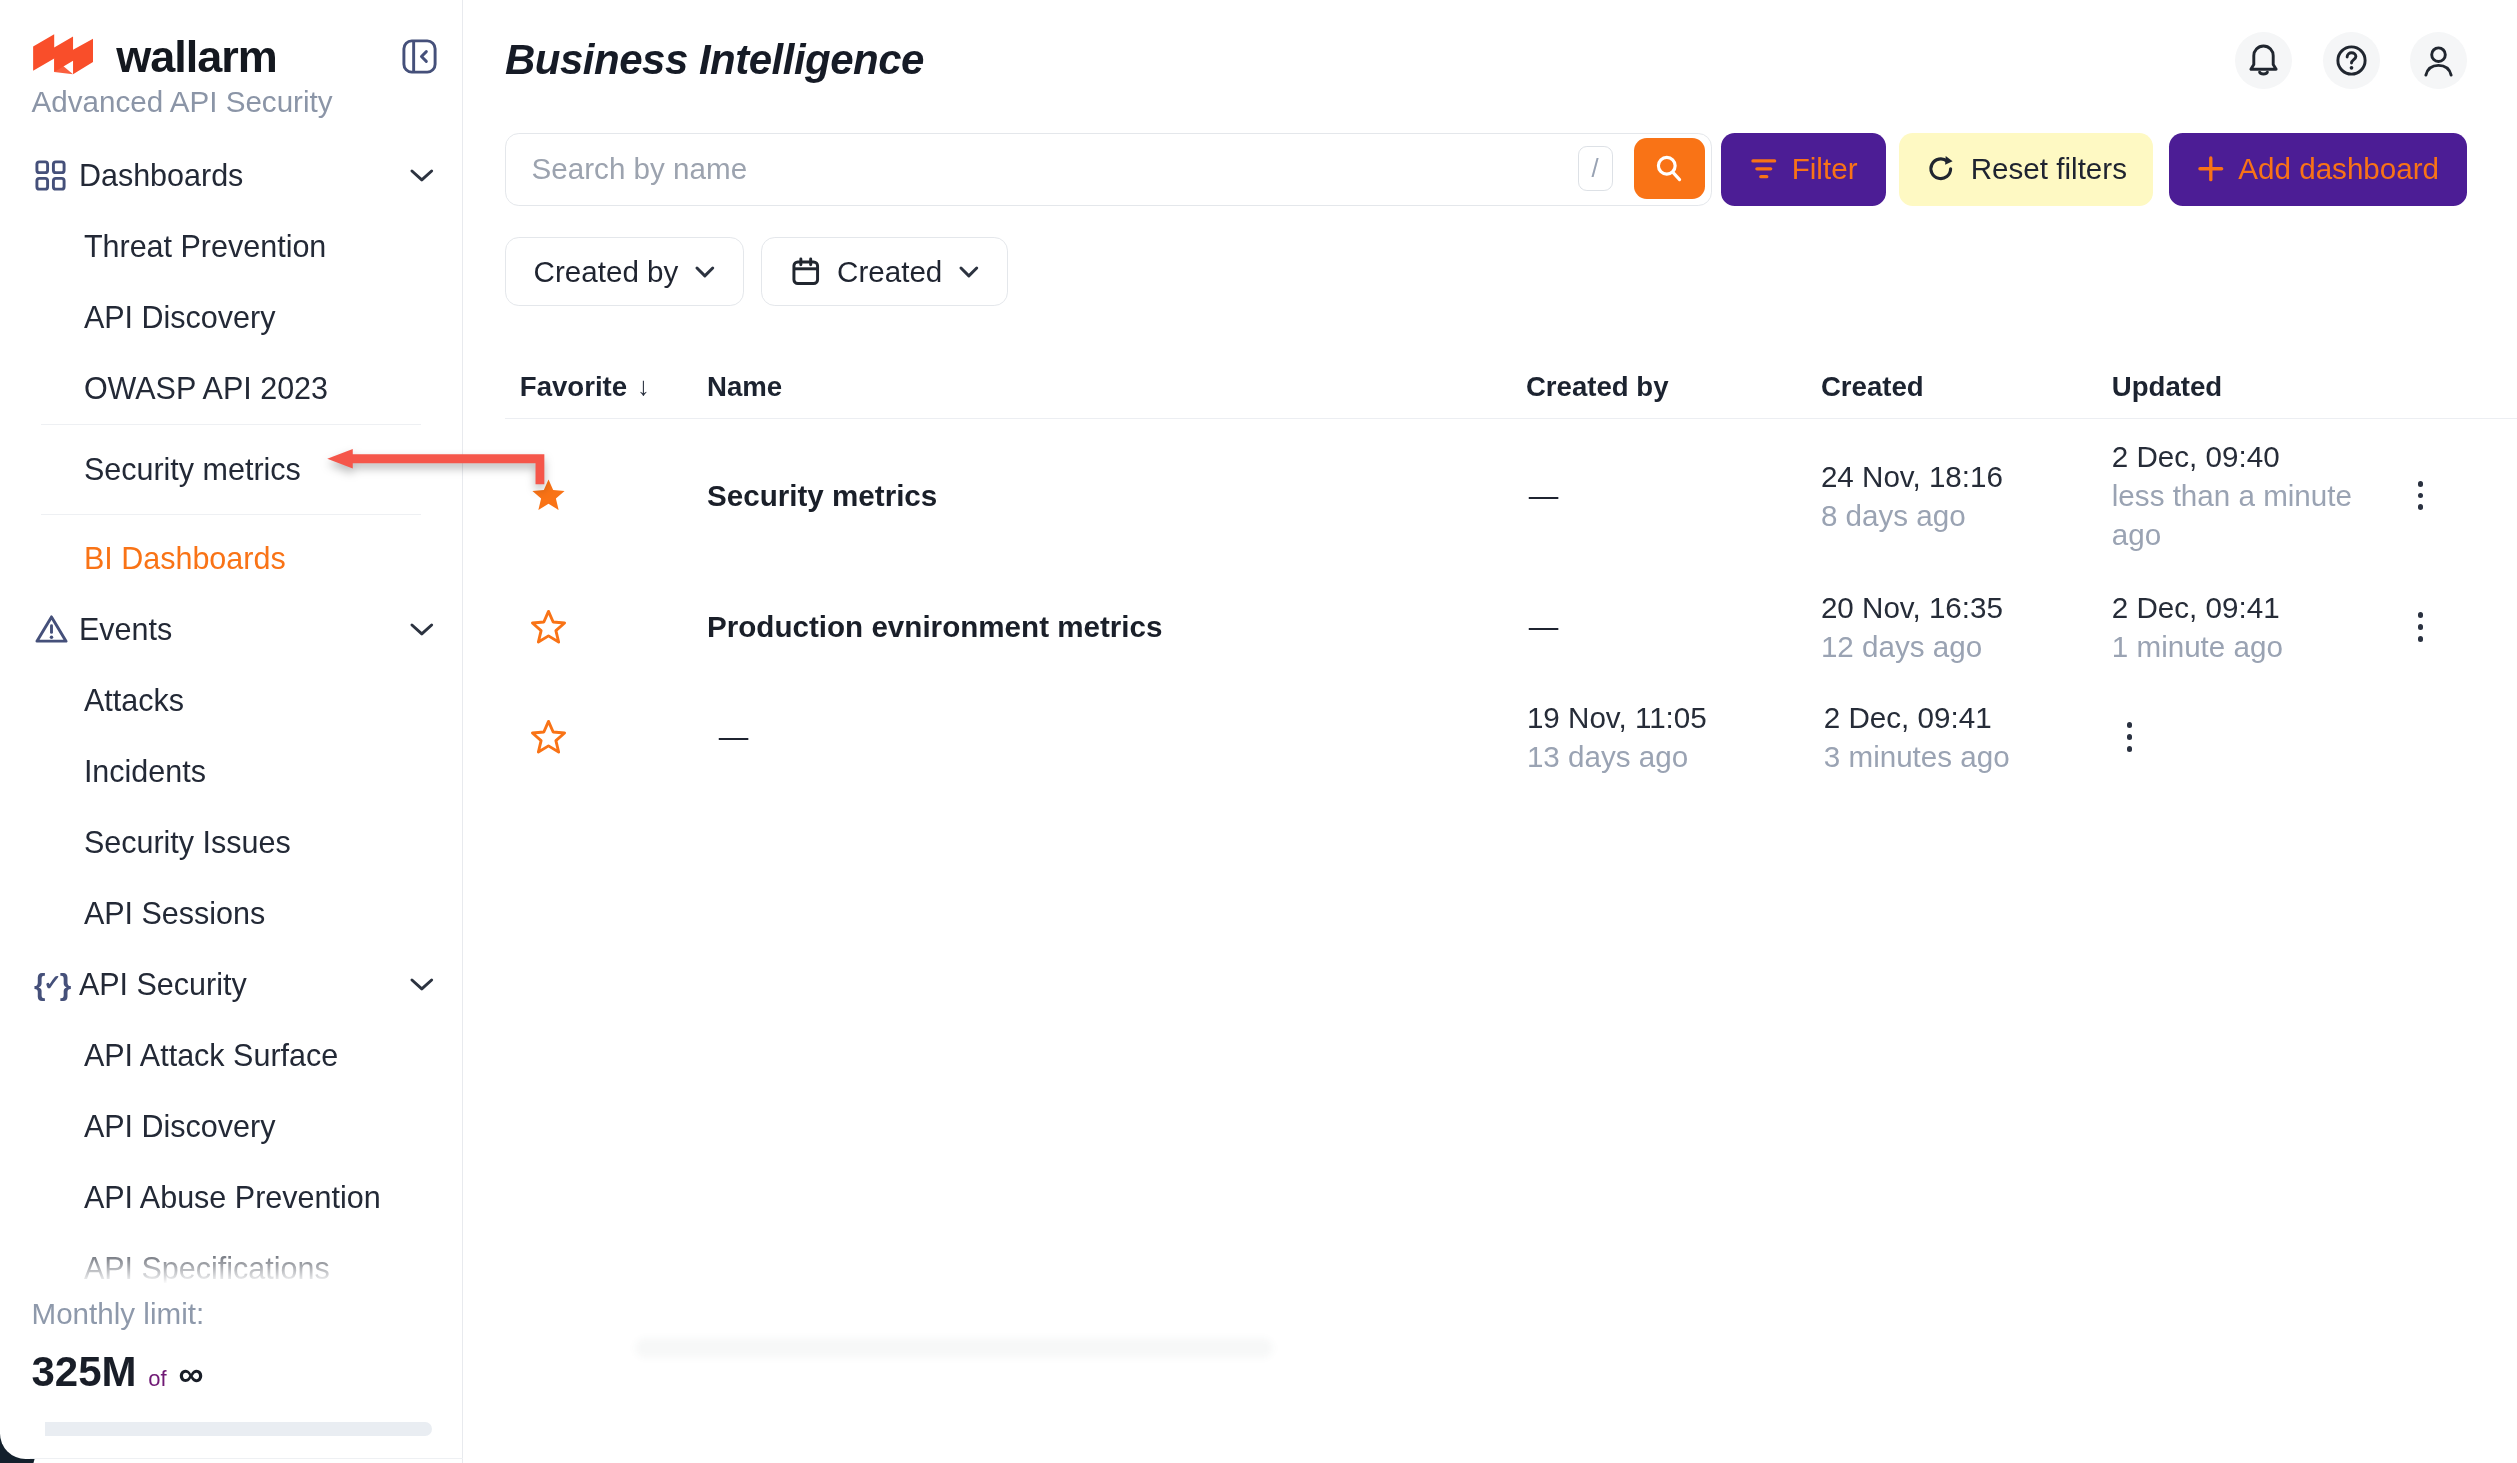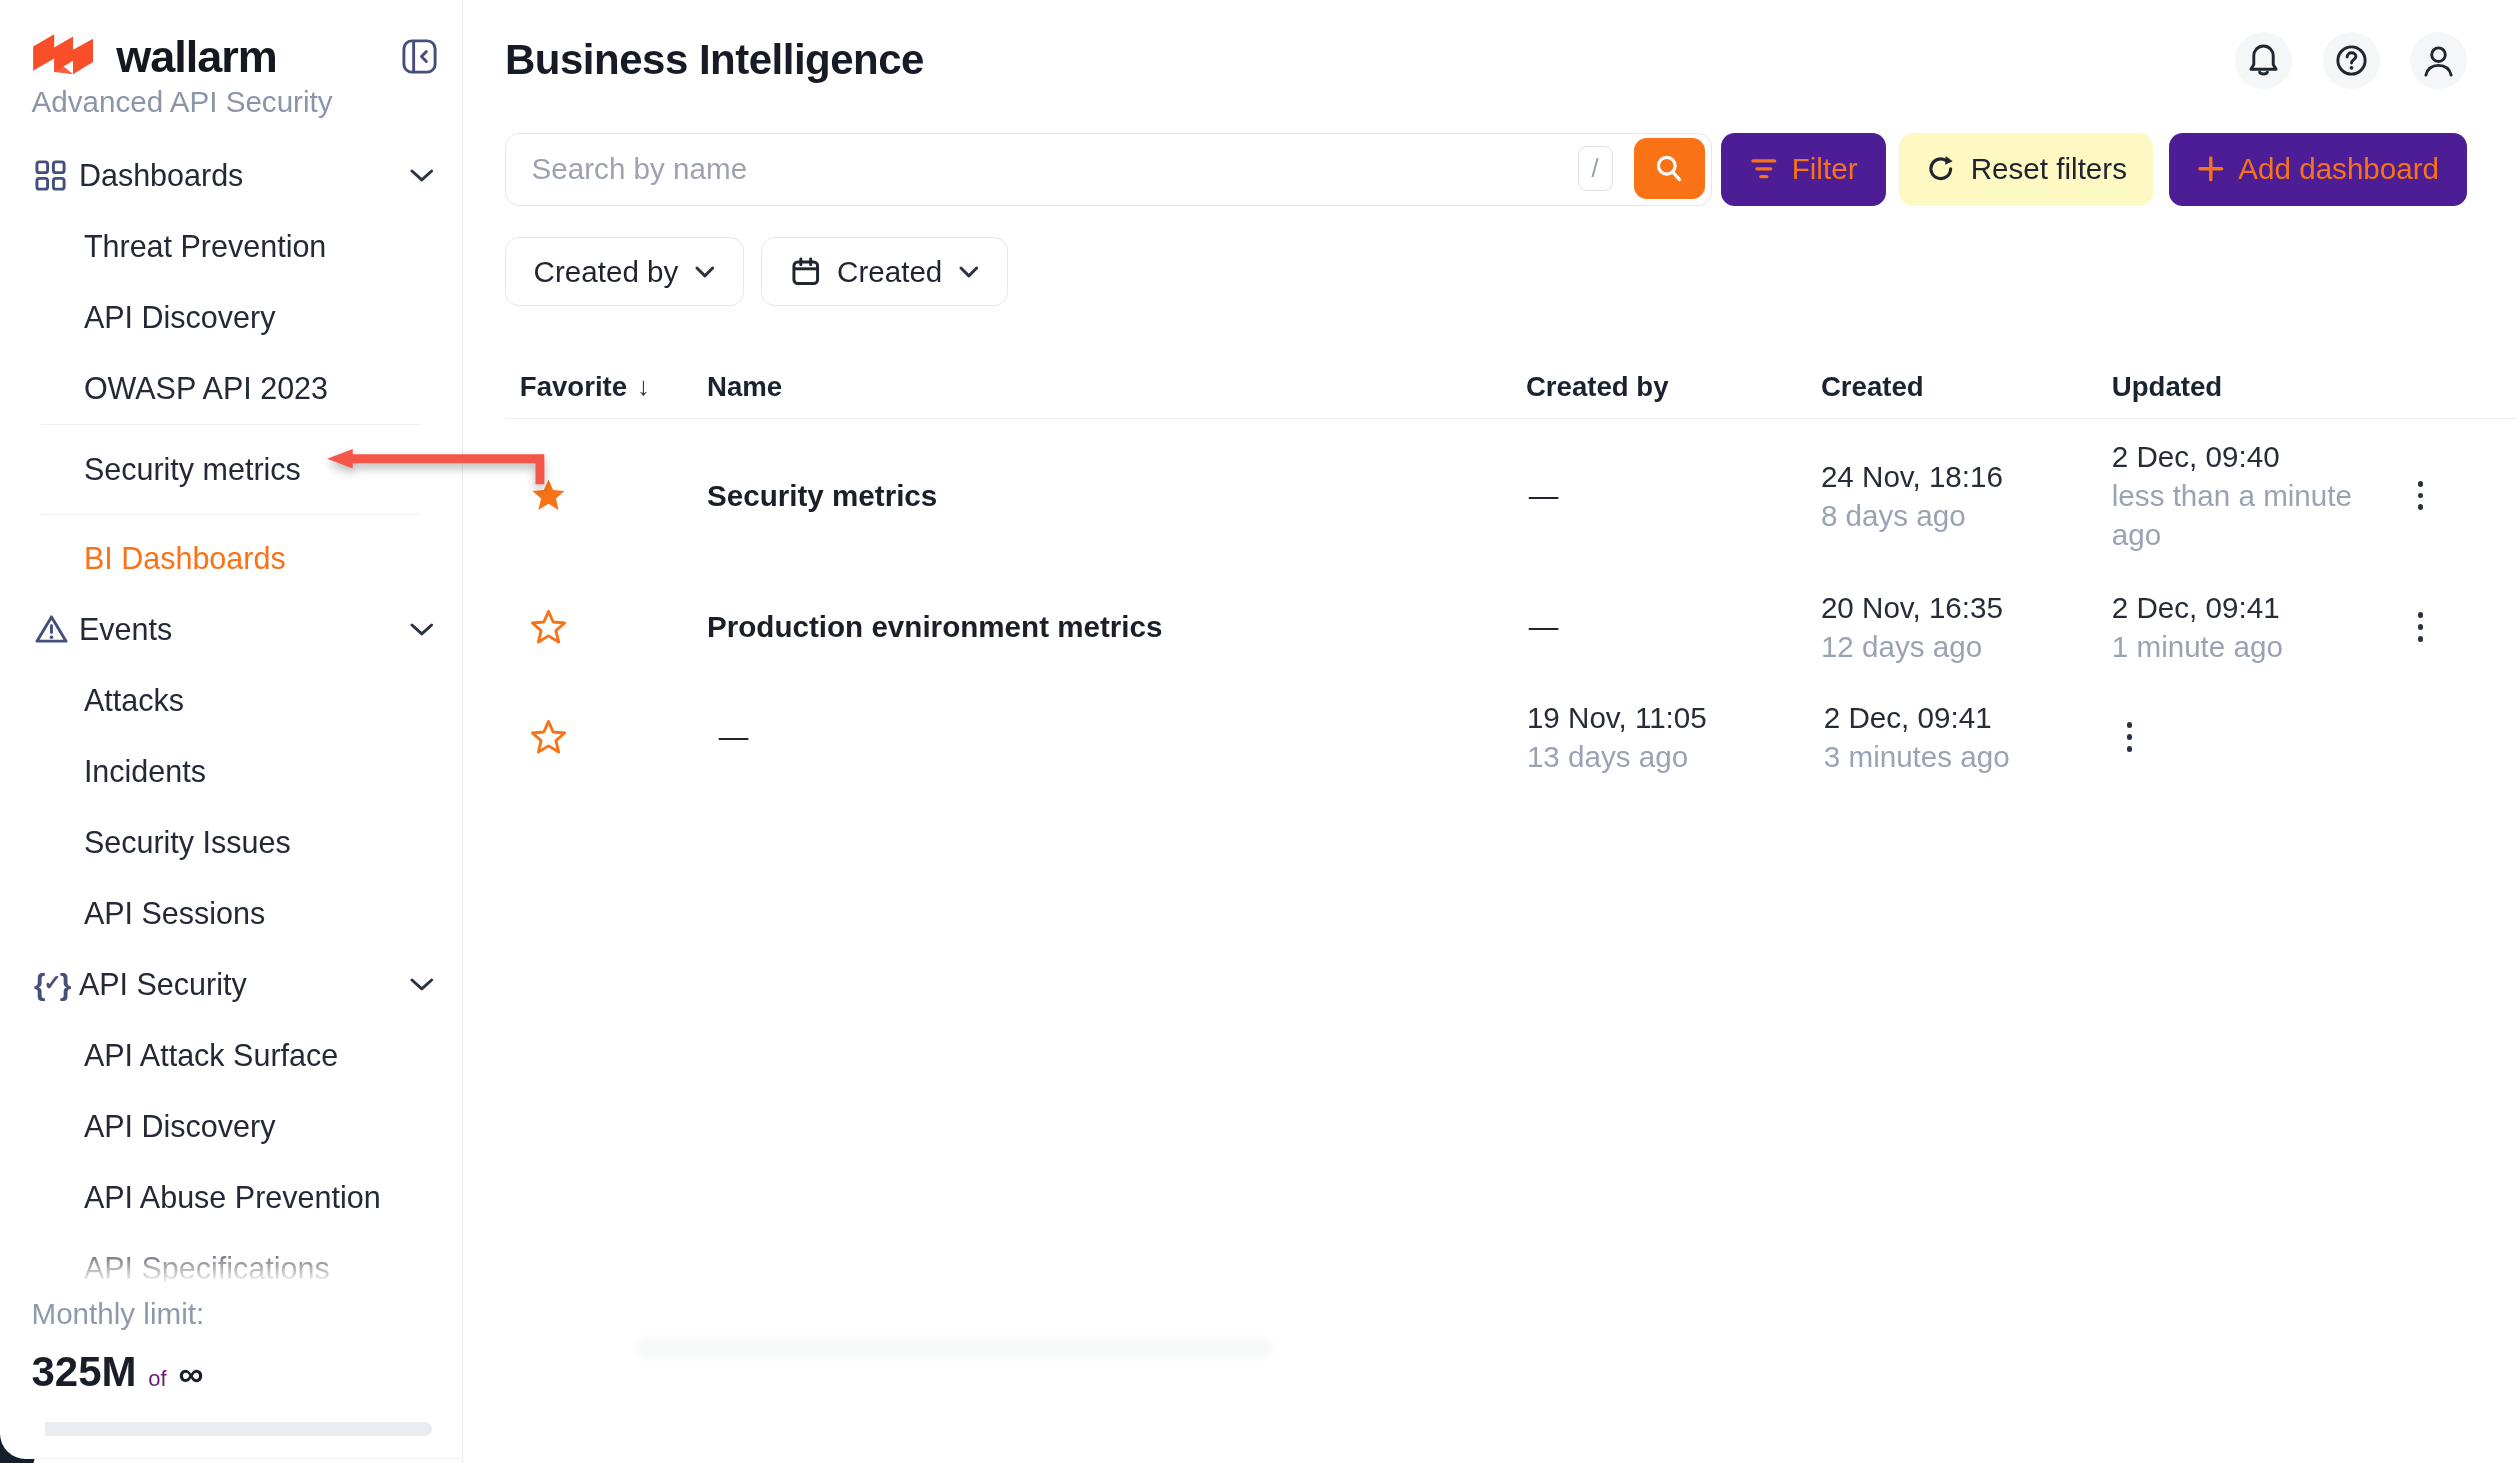--- a/index.html
+++ b/index.html
@@ -37,21 +37,21 @@
   .usage-of { font-size:22px; color:#701a75; }
   .usage-inf { font-size:35px; font-weight:700; color:#191e28; line-height:19.7px; }
   .usage-bar { margin-top:25.6px; width:400px; height:13.8px; border-radius:6.9px; background:#e9edf2; }
   .corner-dark { position:absolute; left:-15.8px; bottom:-15.8px; width:51px; height:51px; border-radius:50%; background:#13202c; }
   .corner-white { position:absolute; left:0; bottom:4.9px; width:45px; height:45px; background:#fff; border-bottom-left-radius:25.6px; }
   .bottom-hairline { position:absolute; left:29.6px; bottom:4.9px; width:433px; height:1px; background:#eef0f3; }
 
   
   .main { position:absolute; left:464px; top:0; right:0; bottom:0; background:#fff; }
   .main-inner { position:relative; padding:0 0 0 41px; }
-  .page-head { display:flex; align-items:center; padding-top:31.5px; }
+  .page-head { display:flex; align-items:center; padding-top:31.5px;font-style:italic; }
   .page-title { font-size:42px; font-weight:700; color:#161b26; letter-spacing:-0.5px; }
   .head-actions { margin-left:auto; margin-right:51px; display:flex; gap:30.5px; }
   .icon-btn { width:57px; height:57px; border-radius:50%; background:#f5f6f7; display:flex; align-items:center; justify-content:center; cursor:pointer; }
 
   .toolbar { margin-top:44px; margin-right:51px; display:flex; align-items:center; }
   .search-wrap { position:relative; flex:1 1 auto; height:73px; margin-right:9.9px; }
   .search-input { width:100%; height:73px; border:1px solid #e4e7eb; border-radius:13.8px; padding:0 187px 0 25.6px; font-size:29.6px; color:#1f2430; outline:none; font-family:"Liberation Sans", sans-serif; }
   .search-input::placeholder { color:#9ca3af; }
   .slash-badge { position:absolute; right:99px; top:13.8px; width:35px; height:45px; border:1px solid #dde1e6; border-radius:8.9px; display:flex; align-items:center; justify-content:center; font-size:25.6px; color:#98a2b3; }
   .search-btn { position:absolute; right:6.9px; top:5.9px; width:71px; height:61px; border:none; border-radius:12.8px; background:#f97316; display:flex; align-items:center; justify-content:center; cursor:pointer; }

